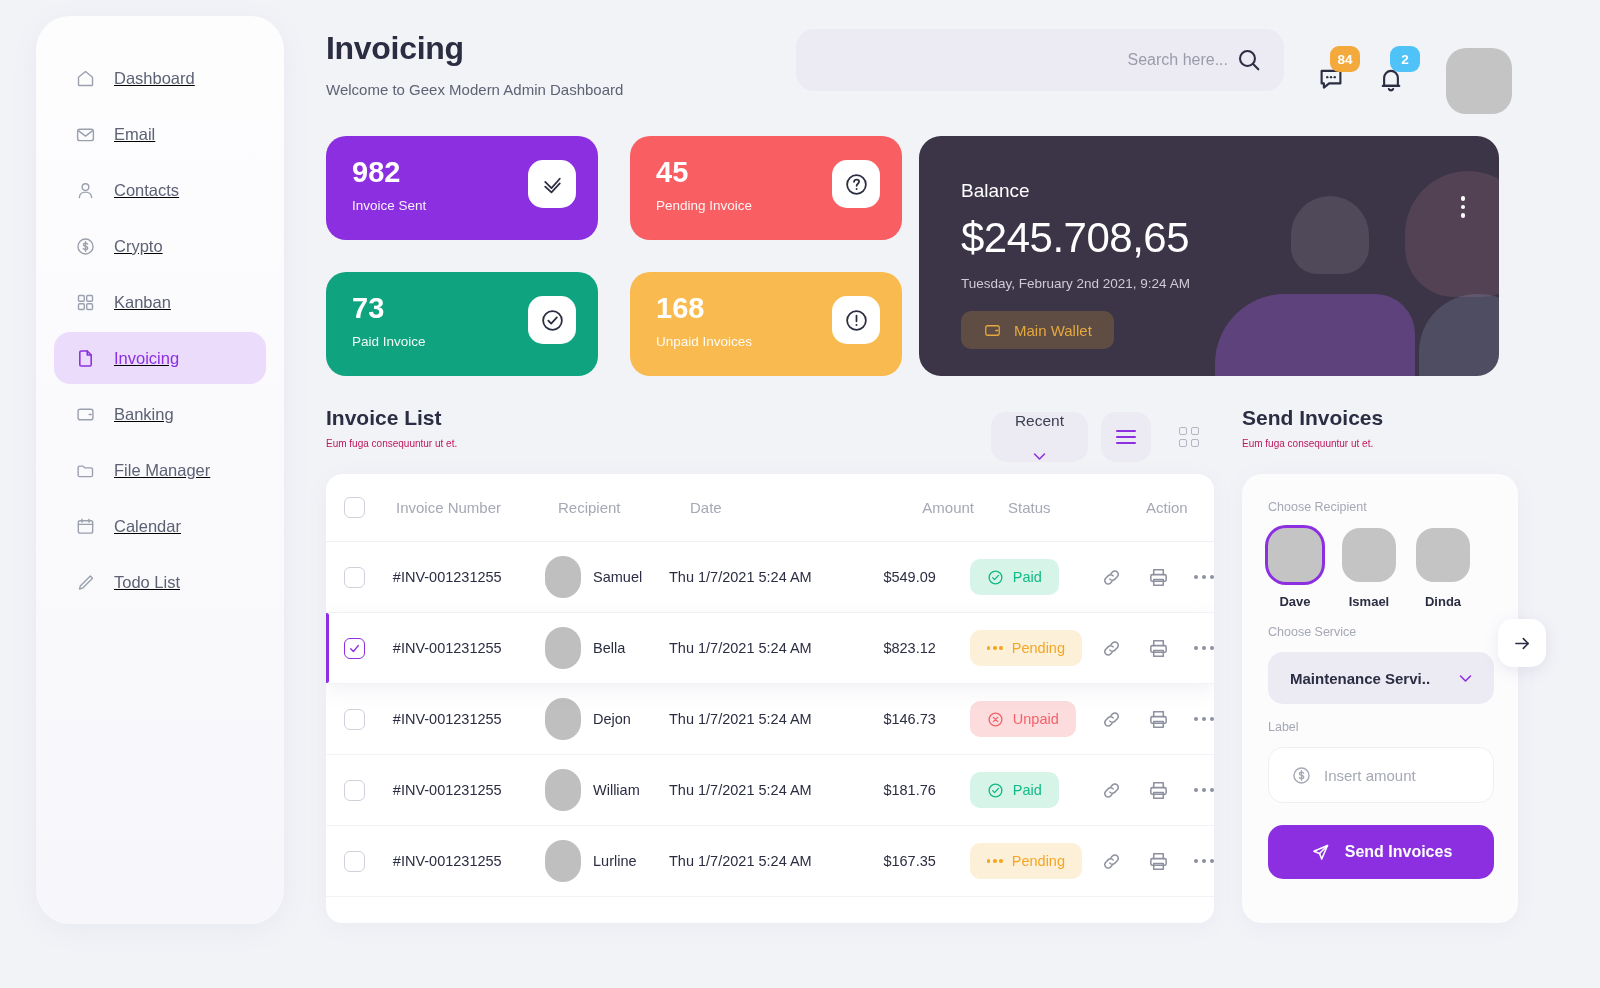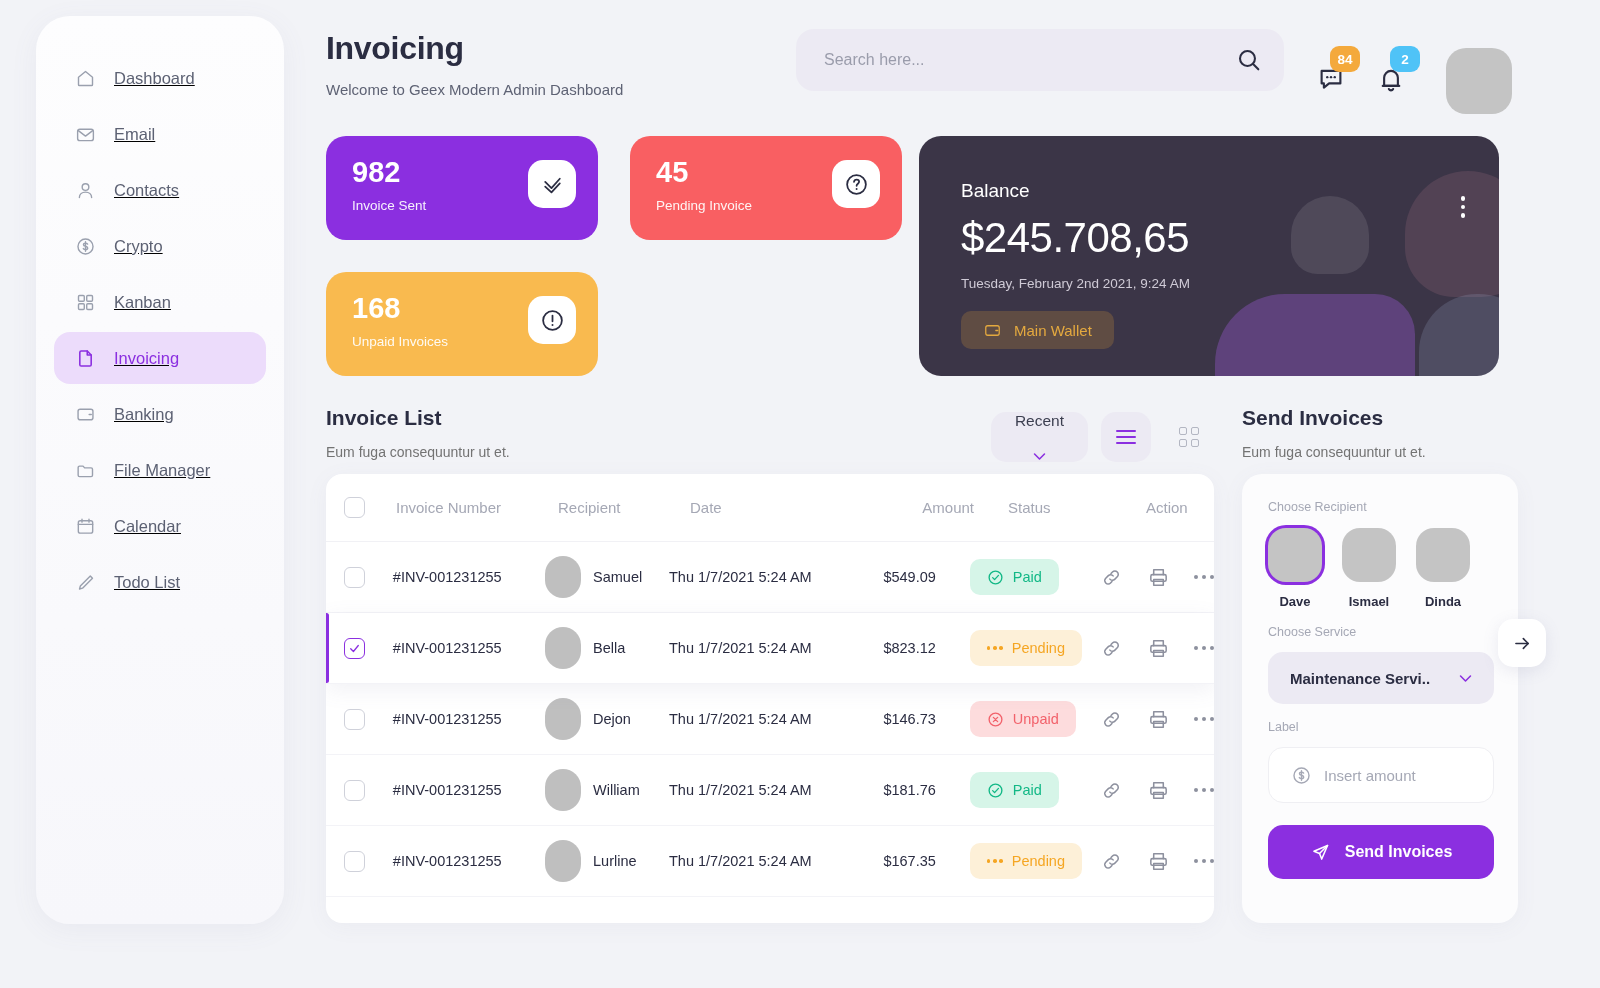--- a/index.html
+++ b/index.html
@@ -42,21 +42,21 @@
   .page-heads { width: 470px; padding-top: 8px; }
   .page-title { font-size: 32px; font-weight: bold; color: #2b2d42; letter-spacing: -.3px; }
   .page-sub { margin-top: 14px; font-size: 15px; color: #5e6274; }
   .search-wrap {
     position: relative; width: 488px; height: 62px; margin-top: 7px;
     background: #eceaf3; border-radius: 18px; display: flex; align-items: center;
   }
   .search-input {
     border: none; outline: none; background: transparent;
     font-family: inherit; font-size: 16px; color: #737373;
-    padding: 0 56px 0 28px; width: 100%; height: 100%;
+    padding: 0 56px 0 28px; width: 100%; height: 100%; text-align: right;
   }
   .search-input::placeholder { color: #9a9cab; }
   .search-btn { position: absolute; right: 22px; top: 18px; width: 26px; height: 26px; cursor: pointer; }
   .search-btn svg { width: 26px; height: 26px; stroke: #2b2d42; stroke-width: 1.9; fill: none; stroke-linecap: round; }
 
   .top-icons { display: flex; align-items: center; gap: 30px; margin-left: 32px; margin-top: 22px; }
   .icon-badge { position: relative; width: 30px; height: 30px; cursor: pointer; }
   .icon-badge svg { width: 30px; height: 30px; stroke: #2b2d42; stroke-width: 1.7; fill: none; stroke-linecap: round; stroke-linejoin: round; }
   .badge {
     position: absolute; left: 14px; top: -18px; min-width: 30px; height: 26px;
@@ -103,21 +103,21 @@
     background: rgba(213,152,53,.24); color: #e4a93f; font-size: 15px; font-weight: 500; cursor: pointer;
   }
   .wallet-pill svg { width: 19px; height: 19px; stroke: #e4a93f; stroke-width: 1.6; fill: none; stroke-linecap: round; stroke-linejoin: round; }
   .bal-dots { position: absolute; right: 34px; top: 60px; display: flex; flex-direction: column; gap: 4px; cursor: pointer; }
   .bal-dots i { width: 4.5px; height: 4.5px; background: #fff; border-radius: 50%; display: block; }
 
   
   .section-row { display: flex; margin-top: 30px; }
   .sec-left { width: 888px; display: flex; align-items: flex-start; }
   .sec-title { font-size: 21px; font-weight: bold; color: #2b2d42; }
-  .sec-sub { font-size: 14px; color: #737373; margin-top: 14px; }
+  .sec-sub { font-size: 10px; color: #be185d; margin-top: 8px; }
   .sec-ctrl { margin-left: auto; display: flex; align-items: center; gap: 13px; padding-top: 6px; }
   .recent-pill {
     display: flex; align-items: center; gap: 18px; height: 50px; padding: 0 24px;
     background: #eceaf3; border-radius: 15px; font-size: 15.5px; color: #3c3f50; cursor: pointer; flex-direction: column;
   }
   .recent-pill svg { width: 17px; height: 17px; stroke: #8b2fe0; stroke-width: 2.2; fill: none; stroke-linecap: round; stroke-linejoin: round; }
   .view-btn { width: 50px; height: 50px; border-radius: 15px; display: flex; align-items: center; justify-content: center; cursor: pointer; }
   .view-btn.on { background: #eceaf3; }
   .vlines i { display: block; width: 20px; height: 2.6px; background: #8b2fe0; border-radius: 2px; margin: 3.4px 0; }
   .vgrid { display: grid; grid-template-columns: 8px 8px; gap: 4px; }
@@ -378,20 +378,32 @@
           </div>
           <div class="stat-ico">
             <svg viewBox="0 0 24 24">
                 <circle cx="12" cy="12" r="9"></circle>
                 <path d="M9.6 9.4c.2-1.3 1.2-2.1 2.5-2.1 1.4 0 2.4.9 2.4 2.1 0 1.8-2.4 1.9-2.4 3.8"></path>
                 <circle cx="12.1" cy="16.4" r=".95" fill="#2b2d42" stroke="none"></circle>
               </svg>
           </div>
         </div>
 
+        <div class="stat-card" style="background:#10a37f">
+          <div>
+            <div class="stat-num">73</div>
+            <div class="stat-lbl">Paid Invoice</div>
+          </div>
+          <div class="stat-ico">
+            <svg viewBox="0 0 24 24">
+                <circle cx="12" cy="12" r="9"></circle>
+                <path d="m8 12.2 2.7 2.8L16.2 9"></path>
+              </svg>
+          </div>
+        </div>
 
         <div class="stat-card" style="background:#f9ba4f">
           <div>
             <div class="stat-num">168</div>
             <div class="stat-lbl">Unpaid Invoices</div>
           </div>
           <div class="stat-ico">
             <svg viewBox="0 0 24 24">
                 <circle cx="12" cy="12" r="9"></circle>
                 <path d="M12 7.4v5.4"></path>

